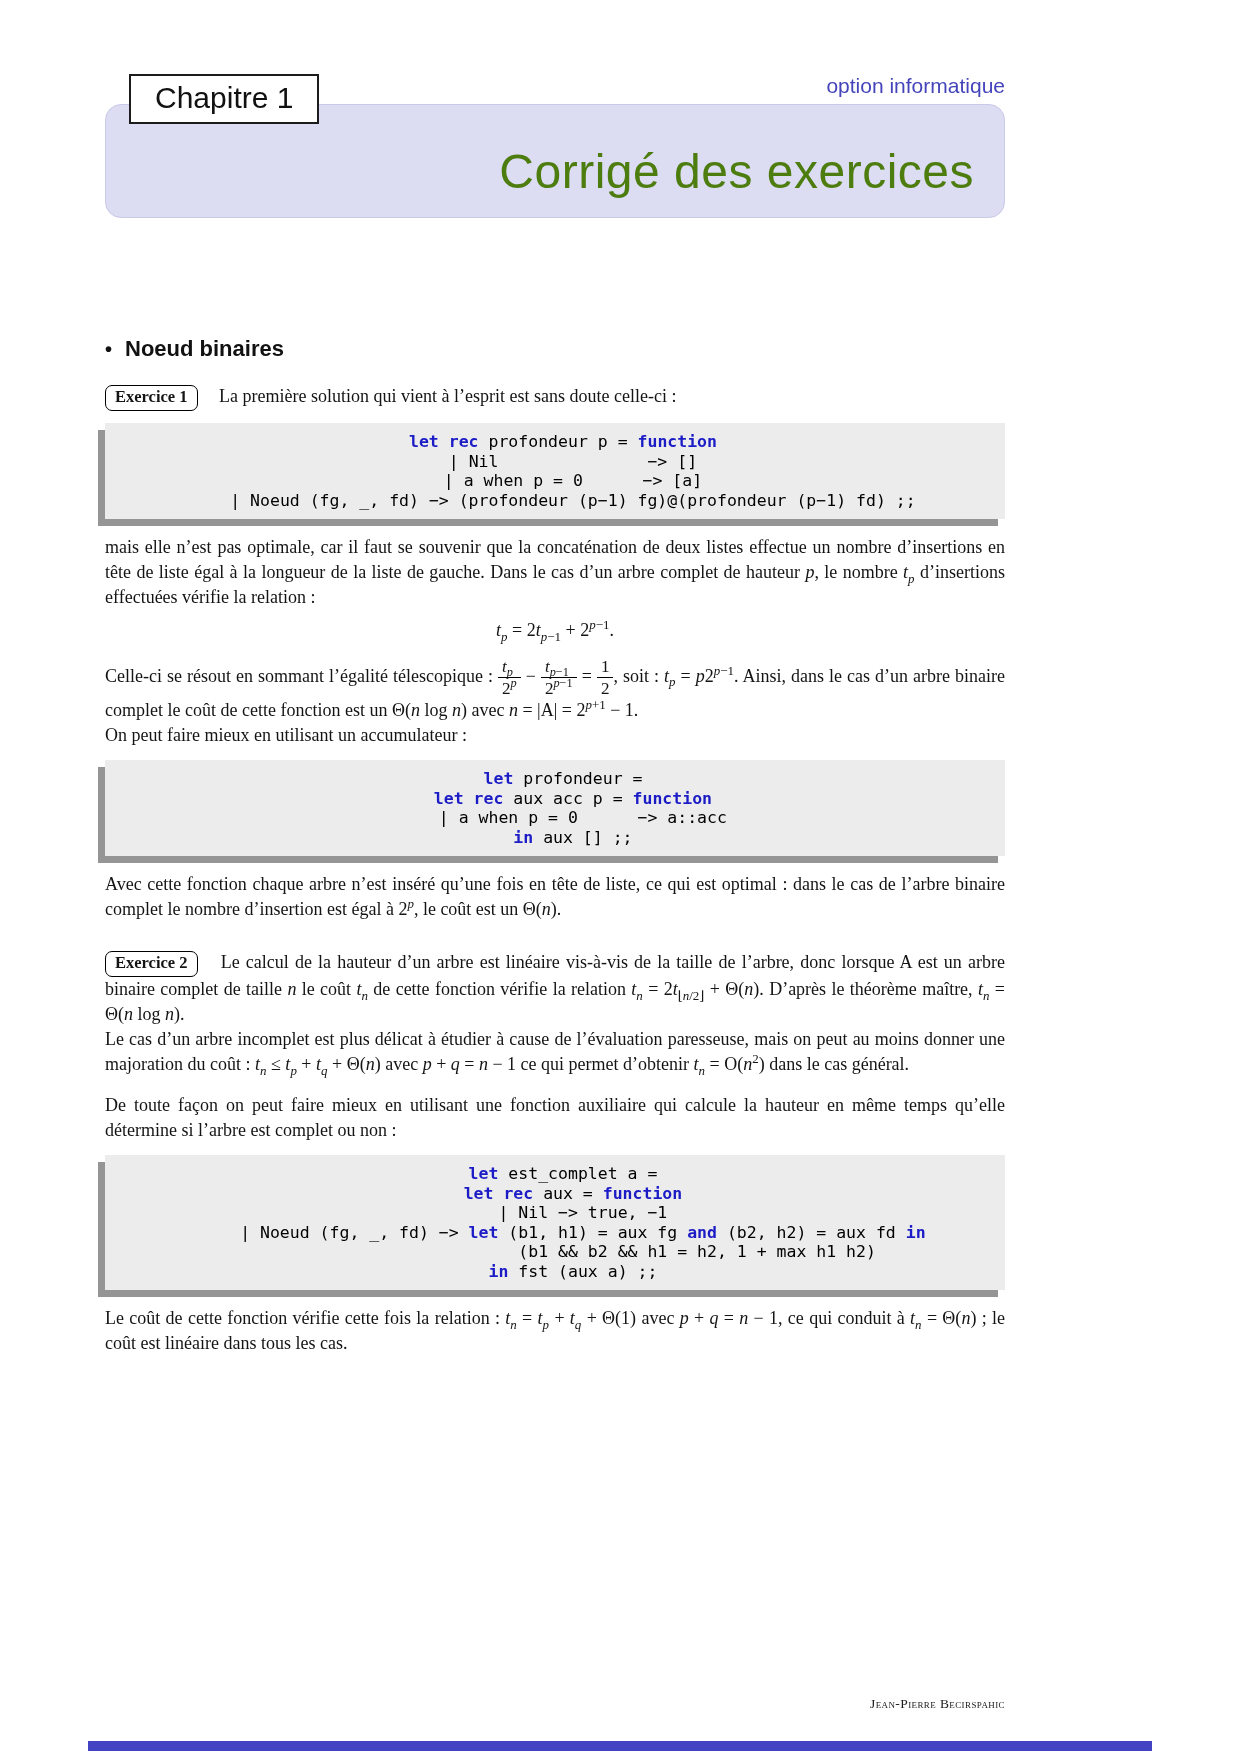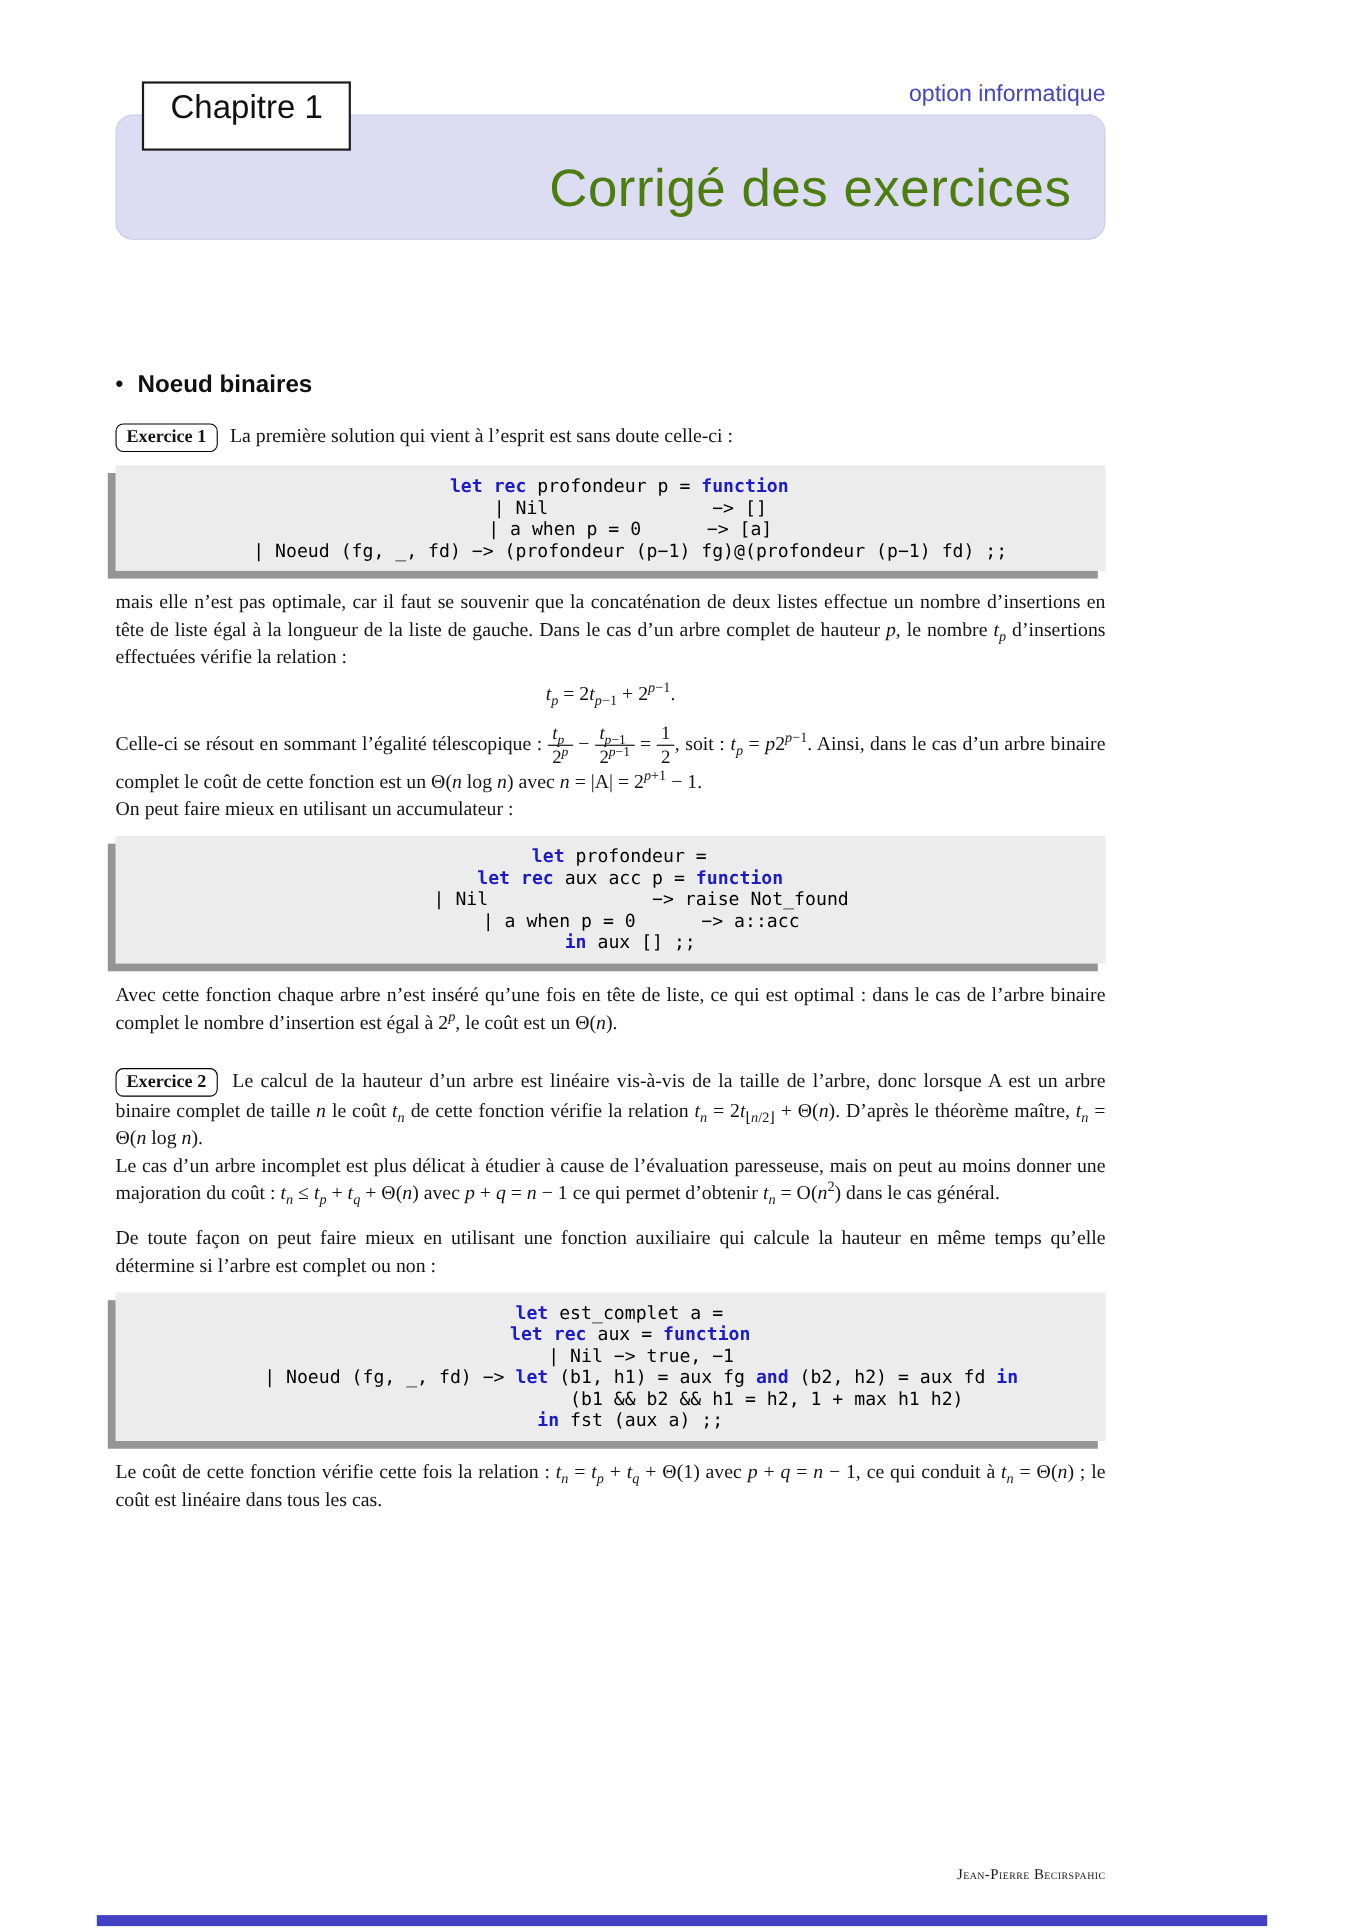--- a/index.html
+++ b/index.html
@@ -13,36 +13,36 @@
     text-align:right;font-family:"Liberation Sans",sans-serif;
     font-size:21px;color:var(--corner_blue,#4545bb);margin-bottom:6px;line-height:24px;
   }
   .banner{height:112px;background:var(--banner_bg,#dcdcf3);border:1px solid #c9c9e8;border-radius:16px;position:relative;}
   .page-title{
     position:absolute;right:30px;bottom:18px;
     font-family:"Liberation Sans",sans-serif;font-size:48px;color:#4d7c0f;letter-spacing:.5px;
   }
   .chapter-box{
     position:absolute;left:24px;top:74px;background:#fff;border:2px solid #1c1c1c;
-    padding:5px 24px 20px;font-family:"Liberation Sans",sans-serif;font-size:30px;color:#111;
+    padding:5px 24px 7px;font-family:"Liberation Sans",sans-serif;font-size:30px;color:#111;
   }
   
   .content{margin:0 235px 0 105px;text-align:justify;}
   .section-heading{
     margin-top:118px;font-family:"Liberation Sans",sans-serif;font-weight:bold;
     font-size:22px;color:#111;text-align:left;display:flex;align-items:center;gap:13px;
   }
   .bullet{font-size:20px;line-height:1;}
   .para{margin:16px 0 0 0;font-size:18px;line-height:25px;}
   .para.tight{margin-top:0;}
   .ex-start{margin-top:22px;}
   .ex-box{
     display:inline-block;border:1.5px solid #000;border-radius:7px;
     padding:0 9px 2px;font-weight:bold;font-size:16.5px;line-height:22px;
-    margin-right:7px;white-space:nowrap;
+    margin-right:17px;white-space:nowrap;
   }
   .equation{margin:10px 0 11px;text-align:center;font-size:18px;}
   sub,sup{font-size:.72em;line-height:0;}
   i{font-style:italic;}
   .frac{display:inline-block;vertical-align:middle;line-height:1.12;font-size:.95em;}
   .frac .num{display:block;border-bottom:1.2px solid #000;padding:0 4px 1px;}
   .frac .den{display:block;padding:1px 4px 0;}
   
   .codeblock{
     margin:12px 0 0 0;background:var(--code_bg,#ececec);
@@ -98,21 +98,20 @@
     <p class="para">mais elle n’est pas optimale, car il faut se souvenir que la concaténation de deux listes effectue un nombre d’insertions en tête de liste égal à la longueur de la liste de gauche. Dans le cas d’un arbre complet de hauteur <i>p</i>, le nombre <i>t</i><sub><i>p</i></sub> d’insertions effectuées vérifie la relation :</p>
 
     <div class="equation"><i>t</i><sub><i>p</i></sub> = 2<i>t</i><sub><i>p</i>−1</sub> + 2<sup><i>p</i>−1</sup>.</div>
 
     <p class="para">Celle-ci se résout en sommant l’égalité télescopique : <span class="frac"><span class="num"><i>t</i><sub><i>p</i></sub></span><span class="den">2<sup><i>p</i></sup></span></span> − <span class="frac"><span class="num"><i>t</i><sub><i>p</i>−1</sub></span><span class="den">2<sup><i>p</i>−1</sup></span></span> = <span class="frac"><span class="num">1</span><span class="den">2</span></span>, soit : <i>t</i><sub><i>p</i></sub> = <i>p</i>2<sup><i>p</i>−1</sup>. Ainsi, dans le cas d’un arbre binaire complet le coût de cette fonction est un Θ(<i>n</i> log <i>n</i>) avec <i>n</i> = |A| = 2<sup><i>p</i>+1</sup> − 1.</p>
     <p class="para tight">On peut faire mieux en utilisant un accumulateur :</p>
 
     <div class="codeblock">
       <div class="code-line"><span class="kw">let</span> profondeur =</div>
       <div class="code-line">  <span class="kw">let</span> <span class="kw">rec</span> aux acc p = <span class="kw">function</span></div>
-      <div class="code-line">    | Nil               −&gt; raise Not_found</div>
       <div class="code-line">    | a when p = 0      −&gt; a::acc</div>
       <div class="code-line">  <span class="kw">in</span> aux [] ;;</div>
     </div>
 
     <p class="para">Avec cette fonction chaque arbre n’est inséré qu’une fois en tête de liste, ce qui est optimal : dans le cas de l’arbre binaire complet le nombre d’insertion est égal à 2<sup><i>p</i></sup>, le coût est un Θ(<i>n</i>).</p>
 
     <p class="para ex-start" style="margin-top:28px;">
       <span class="ex-box">Exercice 2</span>
       <span>Le calcul de la hauteur d’un arbre est linéaire vis-à-vis de la taille de l’arbre, donc lorsque A est un arbre binaire complet de taille <i>n</i> le coût <i>t</i><sub><i>n</i></sub> de cette fonction vérifie la relation <i>t</i><sub><i>n</i></sub> = 2<i>t</i><sub>⌊<i>n</i>/2⌋</sub> + Θ(<i>n</i>). D’après le théorème maître, <i>t</i><sub><i>n</i></sub> = Θ(<i>n</i> log <i>n</i>).</span>
     </p>

